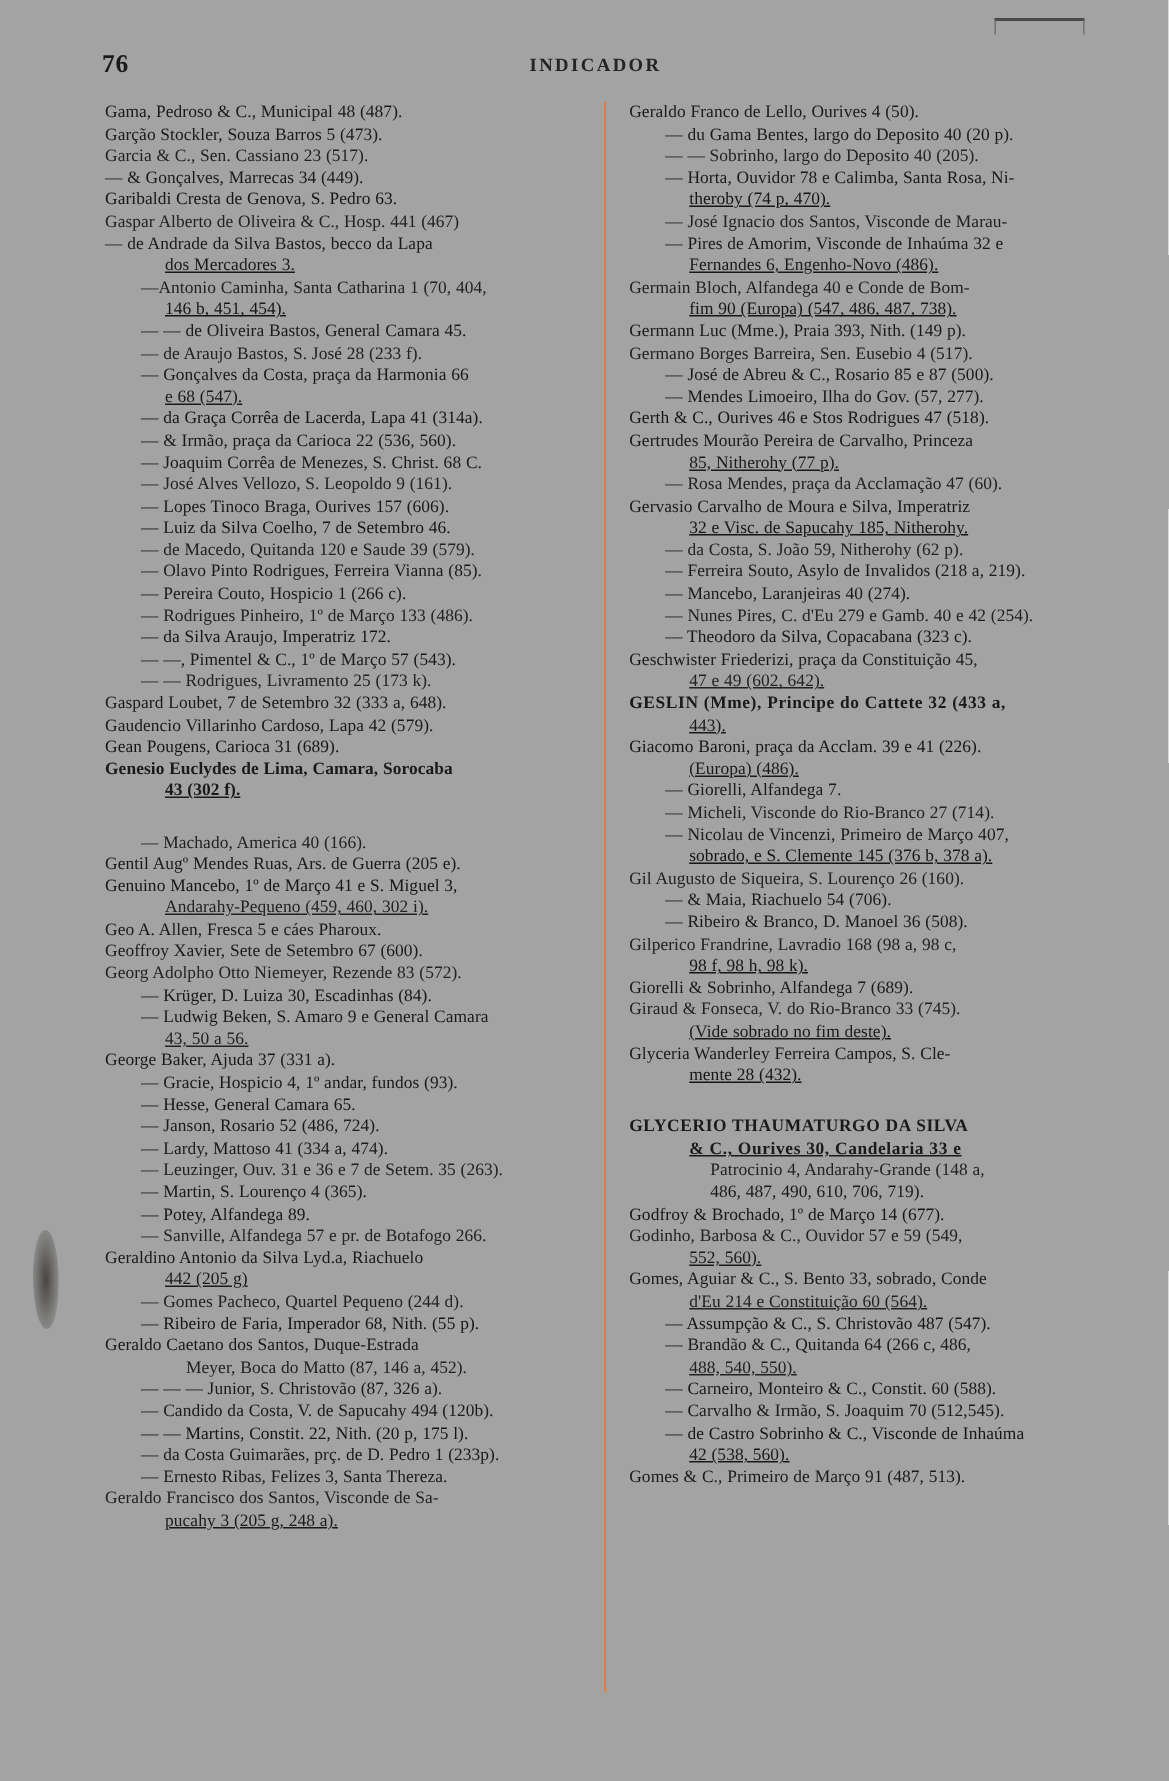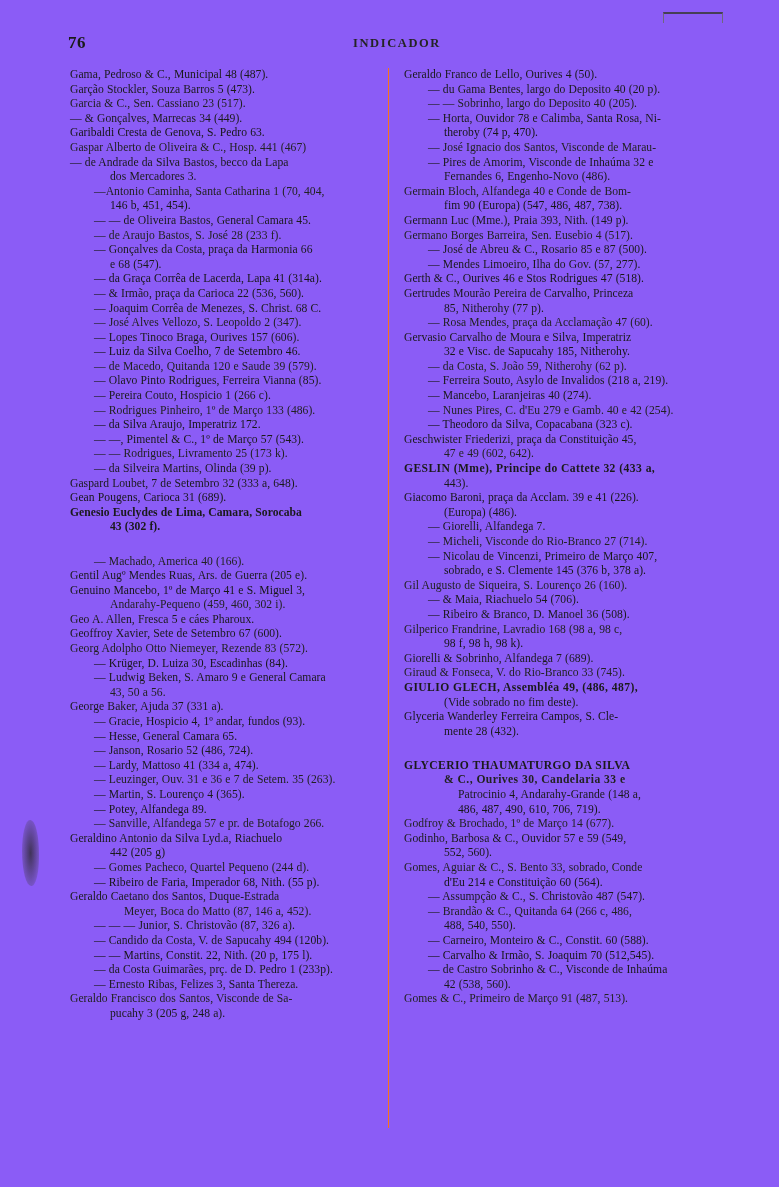--- a/index.html
+++ b/index.html
@@ -11,21 +11,21 @@
     width: 779px;
     height: 1187px;
     position: relative;
     font-family: "Liberation Serif", serif;
     color: #1a1a1a;
     overflow: hidden;
   }
   .page {
     position: absolute;
     inset: 0;
-    background: #8b5cf6;
+    background: #a3a3a3;
   }
   
   .page-header {
     position: absolute;
     top: 33px;
     left: 0;
     right: 0;
     height: 20px;
   }
   .folio {
@@ -71,20 +71,21 @@
     filter: blur(0.4px);
   }
   
   .columns {
     position: absolute;
     top: 68px;
     left: 70px;
     width: 652px;
     height: 1060px;
     display: flex;
+    gap: 16px;
   }
   .col {
     width: 318px;
     font-size: 11.6px;
     line-height: 14.1px;
   }
   .col.right {
     border-left: 1px solid #f97316;
     padding-left: 15px;
     width: 303px;
@@ -97,20 +98,21 @@
     letter-spacing: 0.05px;
     word-spacing: 0.2px;
   }
   .entry.cont {
     padding-left: 24px;
     text-indent: 0;
   }
   .entry.cont2 {
     padding-left: 40px;
     text-indent: 0;
+    text-decoration: underline;
   }
   .entry.cont3 {
     padding-left: 54px;
     text-indent: 0;
   }
   .entry.gap {
     margin-top: 20px;
   }
   .caps {
     font-weight: bold;
@@ -148,32 +150,32 @@
         <p class="entry cont2">dos Mercadores 3.</p>
         <p class="entry cont">—Antonio Caminha, Santa Catharina 1 (70, 404,</p>
         <p class="entry cont2">146 b, 451, 454).</p>
         <p class="entry cont">— — de Oliveira Bastos, General Camara 45.</p>
         <p class="entry cont">— de Araujo Bastos, S. José 28 (233 f).</p>
         <p class="entry cont">— Gonçalves da Costa, praça da Harmonia 66</p>
         <p class="entry cont2">e 68 (547).</p>
         <p class="entry cont">— da Graça Corrêa de Lacerda, Lapa 41 (314a).</p>
         <p class="entry cont">— &amp; Irmão, praça da Carioca 22 (536, 560).</p>
         <p class="entry cont">— Joaquim Corrêa de Menezes, S. Christ. 68 C.</p>
-        <p class="entry cont">— José Alves Vellozo, S. Leopoldo 2 (347).</p>
+        <p class="entry cont">— José Alves Vellozo, S. Leopoldo 9 (161).</p>
         <p class="entry cont">— Lopes Tinoco Braga, Ourives 157 (606).</p>
         <p class="entry cont">— Luiz da Silva Coelho, 7 de Setembro 46.</p>
         <p class="entry cont">— de Macedo, Quitanda 120 e Saude 39 (579).</p>
         <p class="entry cont">— Olavo Pinto Rodrigues, Ferreira Vianna (85).</p>
         <p class="entry cont">— Pereira Couto, Hospicio 1 (266 c).</p>
         <p class="entry cont">— Rodrigues Pinheiro, 1º de Março 133 (486).</p>
         <p class="entry cont">— da Silva Araujo, Imperatriz 172.</p>
         <p class="entry cont">— —, Pimentel &amp; C., 1º de Março 57 (543).</p>
         <p class="entry cont">— — Rodrigues, Livramento 25 (173 k).</p>
-        <p class="entry cont">— da Silveira Martins, Olinda (39 p).</p>
         <p class="entry">Gaspard Loubet, 7 de Setembro 32 (333 a,  648).</p>
+        <p class="entry">Gaudencio Villarinho Cardoso, Lapa 42 (579).</p>
         <p class="entry">Gean Pougens, Carioca 31 (689).</p>
         <p class="entry heavy">Genesio  Euclydes  de Lima,  Camara, Sorocaba</p>
         <p class="entry cont2 heavy">43 (302 f).</p>
         <p class="entry cont gap">— Machado, America 40 (166).</p>
         <p class="entry">Gentil Augº Mendes Ruas, Ars. de Guerra (205 e).</p>
         <p class="entry">Genuino Mancebo, 1º de Março 41 e S. Miguel 3,</p>
         <p class="entry cont2">Andarahy-Pequeno (459,  460,  302 i).</p>
         <p class="entry">Geo A.  Allen, Fresca 5 e cáes Pharoux.</p>
         <p class="entry">Geoffroy Xavier, Sete de Setembro 67 (600).</p>
         <p class="entry">Georg Adolpho Otto Niemeyer, Rezende 83 (572).</p>
@@ -239,21 +241,20 @@
         <p class="entry cont">— Micheli, Visconde do Rio-Branco 27  (714).</p>
         <p class="entry cont">— Nicolau de Vincenzi, Primeiro de Março 407,</p>
         <p class="entry cont2">sobrado, e S. Clemente 145 (376 b, 378 a).</p>
         <p class="entry">Gil Augusto de Siqueira, S. Lourenço 26 (160).</p>
         <p class="entry cont">— &amp; Maia, Riachuelo 54 (706).</p>
         <p class="entry cont">— Ribeiro &amp; Branco,  D. Manoel 36 (508).</p>
         <p class="entry">Gilperico Frandrine, Lavradio 168  (98 a,  98 c,</p>
         <p class="entry cont2">98 f, 98 h, 98 k).</p>
         <p class="entry">Giorelli &amp; Sobrinho, Alfandega 7 (689).</p>
         <p class="entry">Giraud &amp; Fonseca, V. do Rio-Branco 33 (745).</p>
-        <p class="entry caps">GIULIO GLECH, Assembléa 49, (486, 487),</p>
         <p class="entry cont2">(Vide sobrado no fim deste).</p>
         <p class="entry">Glyceria  Wanderley Ferreira Campos,  S. Cle-</p>
         <p class="entry cont2">mente 28 (432).</p>
         <p class="entry caps gap">GLYCERIO THAUMATURGO DA SILVA</p>
         <p class="entry cont2 caps">&amp; C.,   Ourives 30,  Candelaria  33  e</p>
         <p class="entry cont3">Patrocinio 4, Andarahy-Grande  (148 a,</p>
         <p class="entry cont3">486,  487, 490, 610, 706, 719).</p>
         <p class="entry">Godfroy &amp; Brochado, 1º de Março 14 (677).</p>
         <p class="entry">Godinho, Barbosa &amp; C.,  Ouvidor 57 e 59  (549,</p>
         <p class="entry cont2">552,  560).</p>

